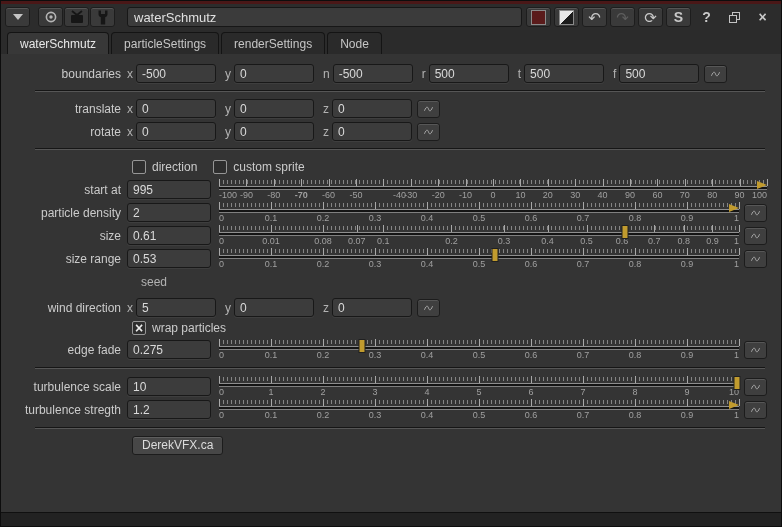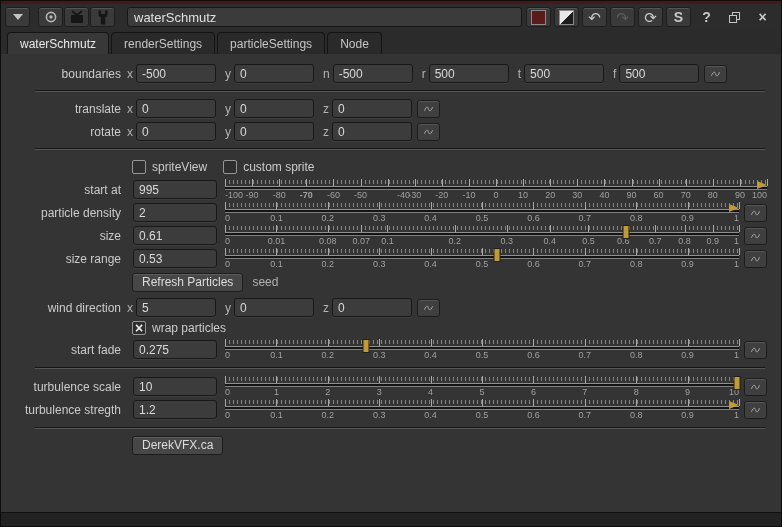--- a/index.html
+++ b/index.html
@@ -30,21 +30,21 @@
   
   .content{position:relative;padding-top:7px;background:#343434;}
   .row{display:flex;align-items:center;margin:2px 14px 2px 8px;height:21px;}
   .prow{height:23px;margin:0 14px 0 8px;justify-content:center;}
   .rowlabel{width:112px;text-align:right;color:#cbcbcb;font-size:12px;flex:0 0 112px;}
   .axis{color:#b2b2b2;font-size:12px;margin-left:9px;margin-right:3px;}
   .axis.first{margin-left:6px;}
   .nf{width:68px;height:17px;box-sizing:content-box;background:#3c3c3c;border:1px solid #181818;border-radius:3px;
       color:#dadada;font-size:12px;padding:0 5px;outline:none;font-family:"Liberation Sans",sans-serif;
       box-shadow:0 1px 0 rgba(255,255,255,0.05);}
-  .pf{width:72px;margin-left:12px;}
+  .pf{width:72px;margin-left:6px;}
   .seedf{width:78px;}
   .animbtn{width:23px;height:18px;margin-left:5px;background:#3f3f3f;border:1px solid #1c1c1c;border-radius:3px;
       box-shadow:inset 0 1px 0 #575757;display:flex;align-items:center;justify-content:center;cursor:pointer;flex:0 0 23px;}
   .pushbtn{height:19px;background:#474747;border:1px solid #1c1c1c;border-radius:3px;box-shadow:inset 0 1px 0 #5e5e5e;
       color:#dcdcdc;font-size:12px;padding:0 9px;cursor:pointer;font-family:"Liberation Sans",sans-serif;}
   .sep{height:0;border-top:1px solid #161616;border-bottom:1px solid #565656;margin:6px 16px 6px 34px;}
   .indent{margin-left:123px;}
   
   .cbwrap{display:flex;align-items:center;gap:6px;cursor:pointer;margin-right:16px;}
   .cb{width:12px;height:12px;background:#2e2e2e;border:1px solid #969696;border-radius:2px;display:flex;
@@ -123,22 +123,22 @@
             <rect x="4.5" y="1.5" width="7" height="7" fill="none" stroke="#c4c4c4"></rect>
             <rect x="1.5" y="4.5" width="7" height="7" fill="#2c2c2c" stroke="#c4c4c4"></rect>
           </svg>
       </button>
       <button class="tbtn flat sbold">×</button>
     </div>
   </div>
 
   <div class="tabbar">
     <div class="tab active">waterSchmutz</div>
+    <div class="tab">particleSettings</div>
     <div class="tab">renderSettings</div>
-    <div class="tab">particleSettings</div>
     <div class="tab">Node</div>
   </div>
 
   <div class="content">
 
     <div class="row">
       <span class="rowlabel">boundaries</span>
       <span class="axis first">x</span>
       <input class="nf" value="-500" style="">
       <span class="axis">y</span>
@@ -191,21 +191,21 @@
     </div>
 
     <div class="sep"></div>
 
     <div class="row" style="height:18px;margin-top:8px;">
       <span class="indent"></span>
       <label class="cbwrap">
         <span class="cb">
             <span class="cbmark"></span>
           </span>
-        <span class="cblabel">spriteView</span>
+        <span class="cblabel">direction</span>
       </label>
       <label class="cbwrap">
         <span class="cb">
             <span class="cbmark"></span>
           </span>
         <span class="cblabel">custom sprite</span>
       </label>
     </div>
 
     <div class="row prow">
@@ -372,21 +372,20 @@
         </div>
       <button class="animbtn">
           <svg width="16" height="12" viewBox="0 0 20 14">
             <path d="M1 11 C5 1,8 1,10 7 C12 13,15 13,19 3" stroke="#c4c4c4" fill="none" stroke-width="1.7"></path>
           </svg>
         </button>
     </div>
 
     <div class="row" style="height:20px;">
       <span class="indent"></span>
-      <button class="pushbtn">Refresh Particles</button>
       <span class="axis">seed</span>
     </div>
 
     <div class="row" style="margin-top:5px;">
       <span class="rowlabel">wind direction</span>
       <span class="axis first">x</span>
       <input class="nf" value="5" style="">
       <span class="axis">y</span>
       <input class="nf" value="0" style="">
       <span class="axis">z</span>
@@ -402,21 +401,21 @@
       <span class="indent"></span>
       <label class="cbwrap">
         <span class="cb">
             <span class="cbmark">×</span>
           </span>
         <span class="cblabel">wrap particles</span>
       </label>
     </div>
 
     <div class="row prow">
-      <span class="rowlabel">start fade</span>
+      <span class="rowlabel">edge fade</span>
       <input class="nf pf" value="0.275" style="">
       <div class="ruler">
         <div class="tickband"></div>
         <div class="track"></div>
       <span class="mtick" style="left: 0%;"></span>
           <span class="rlabel edge-l" style="left: 0%;">0</span>
           <span class="mtick" style="left: 10%;"></span>
           <span class="rlabel" style="left: 10%;">0.1</span>
           <span class="mtick" style="left: 20%;"></span>
           <span class="rlabel" style="left: 20%;">0.2</span>

